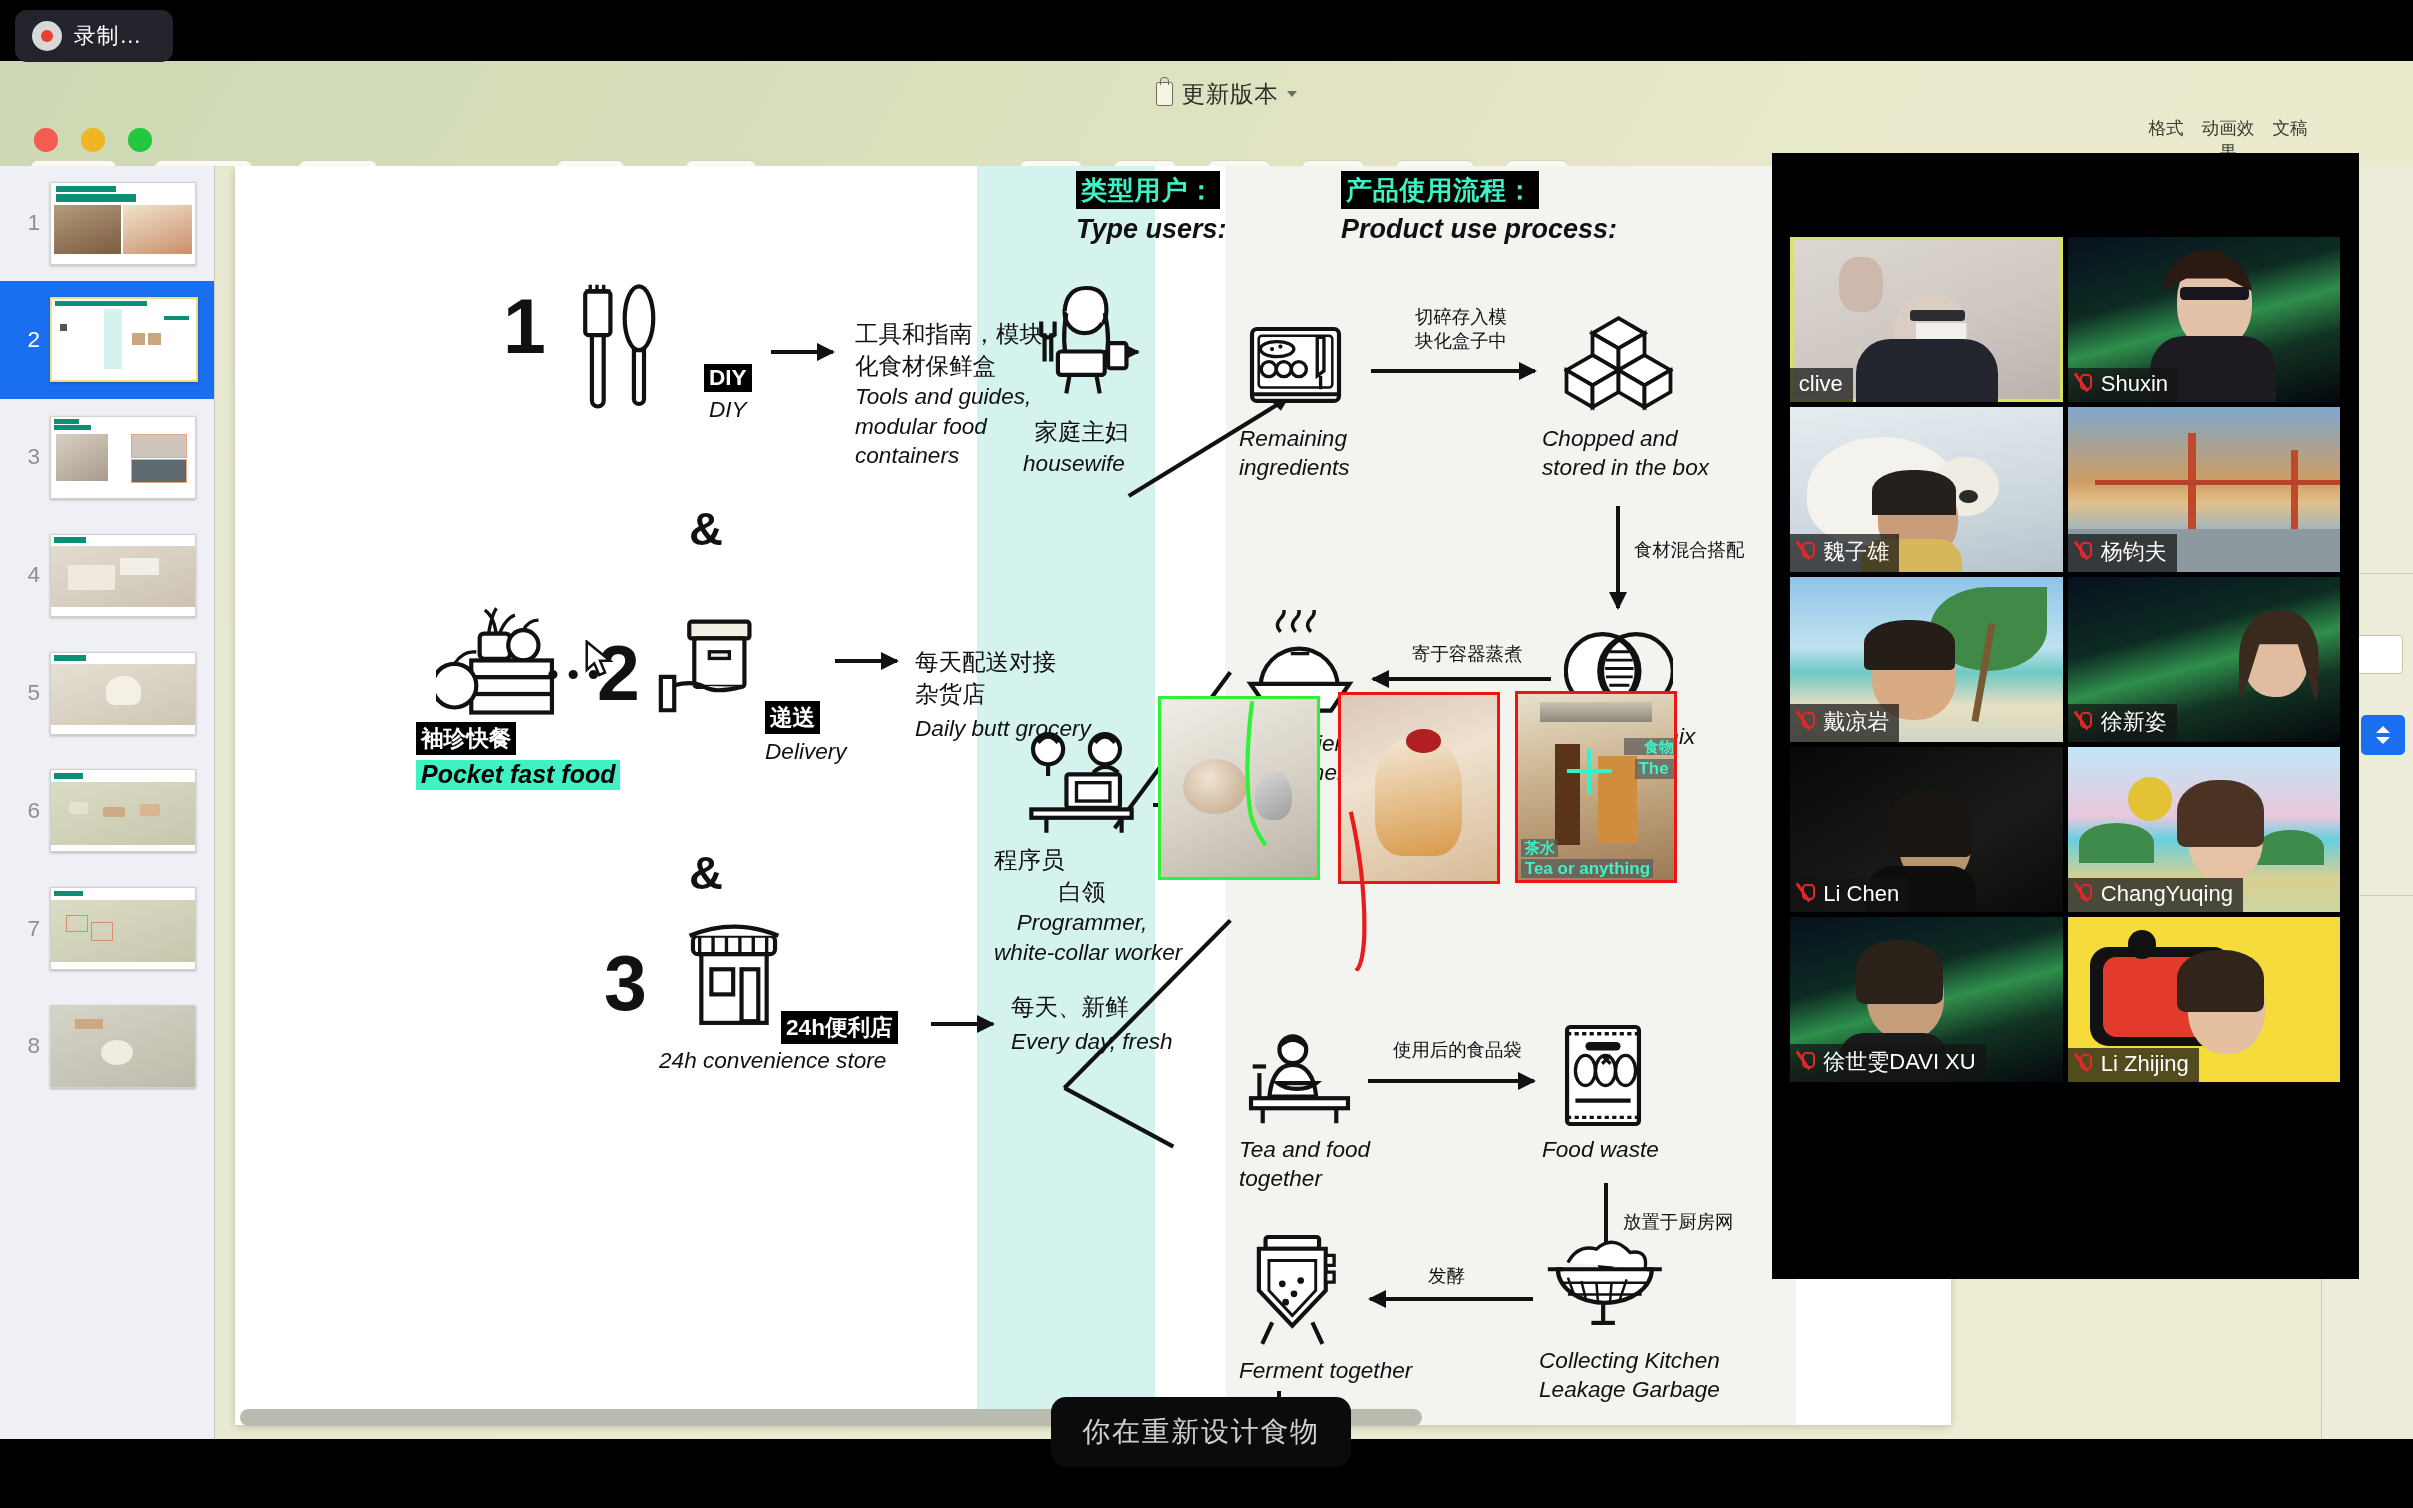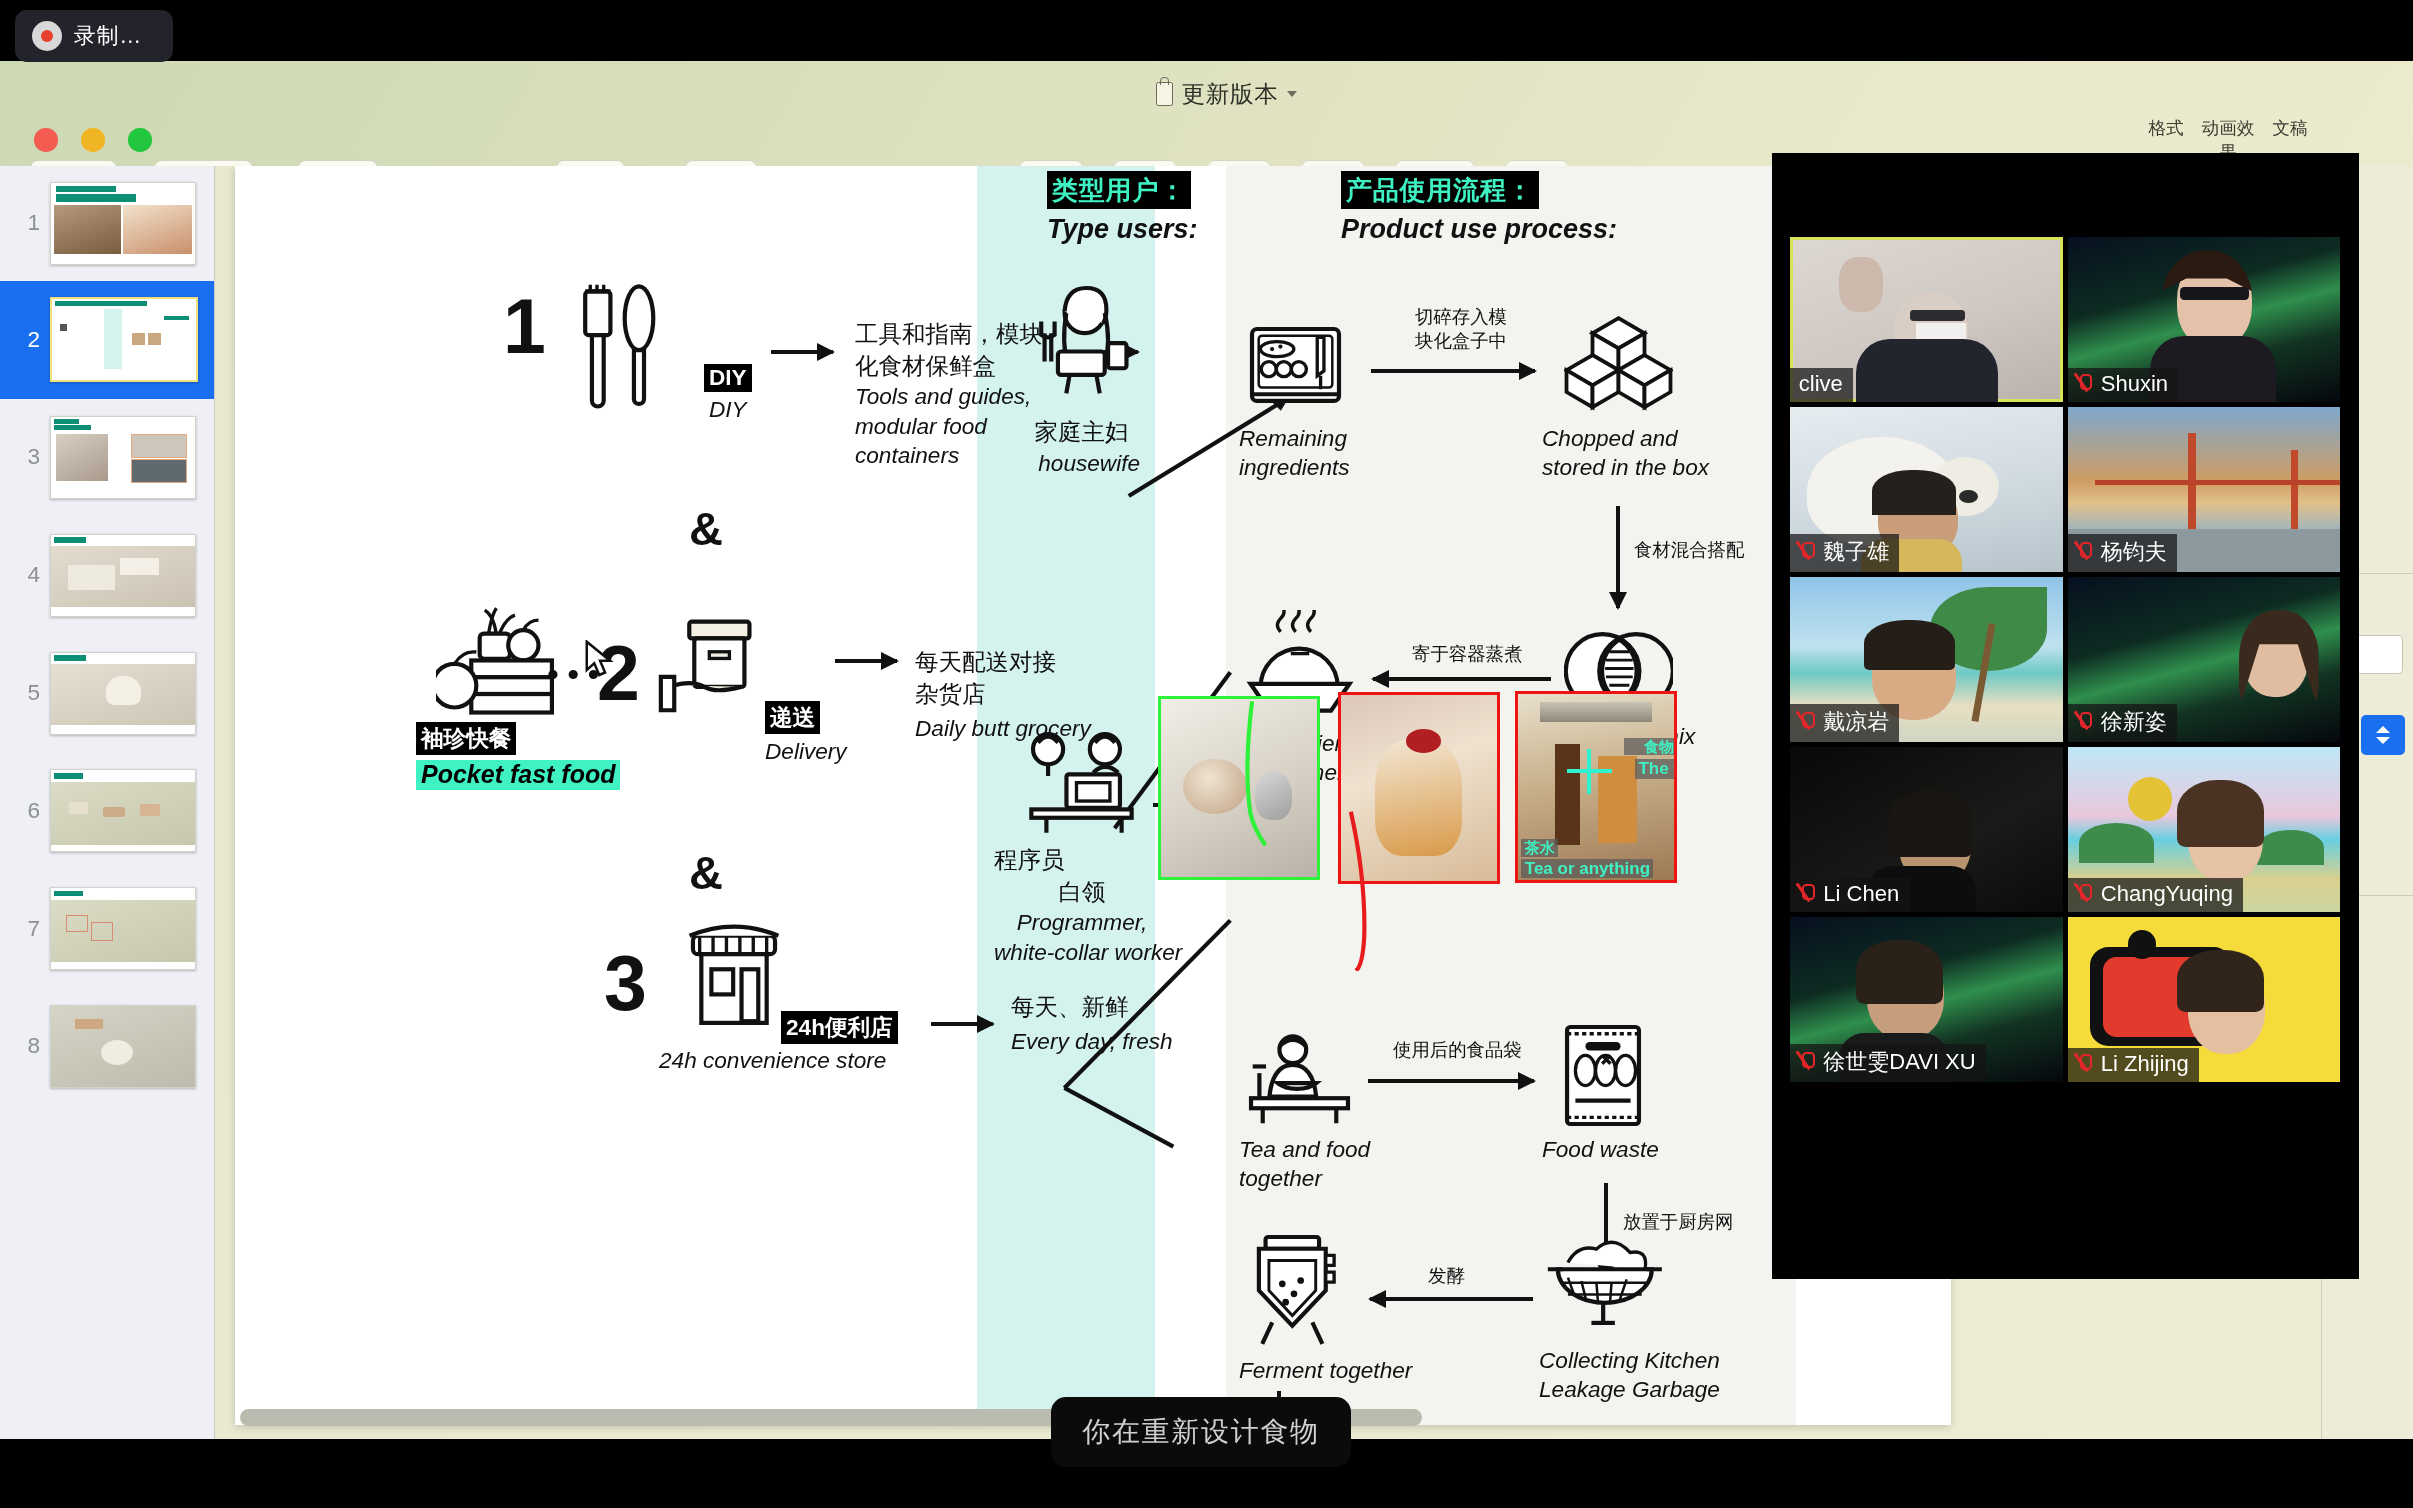--- a/index.html
+++ b/index.html
@@ -429,21 +429,21 @@
       </span>
     </div>
   </div>
 
   <div id="canvas-wrap">
     <div id="slide">
 
       <div id="band-users"></div>
       <div id="band-process"></div>
 
-      <div class="sec-title" style="left:812px;top:5px;">
+      <div class="sec-title" style="left:841px;top:5px;">
         <span class="sec-cn">类型用户：</span>
         <div class="sec-en">Type users:</div>
       </div>
       <div class="sec-title" style="left:1106px;top:5px;">
         <span class="sec-cn">产品使用流程：</span>
         <div class="sec-en">Product use process:</div>
       </div>
 
       <div class="bignum" style="left:268px;top:122px;">1</div>
       <svg class="icn" style="left:335px;top:117px;" width="101" height="126" viewBox="0 0 120 150">
@@ -542,21 +542,21 @@
         <path d="M48 36 q-6 36 2 62" stroke="#111" stroke-width="5" fill="none"></path>
         <path d="M94 36 q8 34 0 62" stroke="#111" stroke-width="5" fill="none"></path>
         <rect x="38" y="82" width="56" height="28" rx="4" fill="#fff" stroke="#111" stroke-width="5"></rect>
         <path d="M22 60 l0 34 M30 60 l0 34" stroke="#111" stroke-width="5"></path>
         <path d="M18 46 l0 16 q8 6 16 0 l0 -16" stroke="#111" stroke-width="5" fill="none"></path>
         <rect x="98" y="72" width="22" height="30" rx="3" fill="#fff" stroke="#111" stroke-width="5"></rect>
         <path d="M52 110 l-4 22 M84 110 l4 22" stroke="#111" stroke-width="5"></path>
       </svg>
       <div style="position:absolute;left:788px;top:251px;text-align:center;width:117px;">
         <div class="cap-cn" style="text-align:center">家庭主妇</div>
-        <div class="cap-en" style="text-align:right">housewife</div>
+        <div class="cap-en" style="text-align:left">housewife</div>
       </div>
 
       <svg class="icn" style="left:788px;top:563px;" width="117" height="109" viewBox="0 0 140 130">
         <circle cx="30" cy="24" r="18" fill="#fff" stroke="#111" stroke-width="5"></circle>
         <path d="M18 16 q12 -14 24 0" stroke="#111" stroke-width="5" fill="none"></path>
         <path d="M30 42 v14" stroke="#111" stroke-width="5"></path>
         <rect x="52" y="54" width="64" height="40" rx="3" fill="#fff" stroke="#111" stroke-width="5"></rect>
         <rect x="64" y="64" width="40" height="22" fill="#fff" stroke="#111" stroke-width="4"></rect>
         <circle cx="98" cy="24" r="18" fill="#fff" stroke="#111" stroke-width="5"></circle>
         <path d="M86 16 q12 -14 24 0" stroke="#111" stroke-width="5" fill="none"></path>

